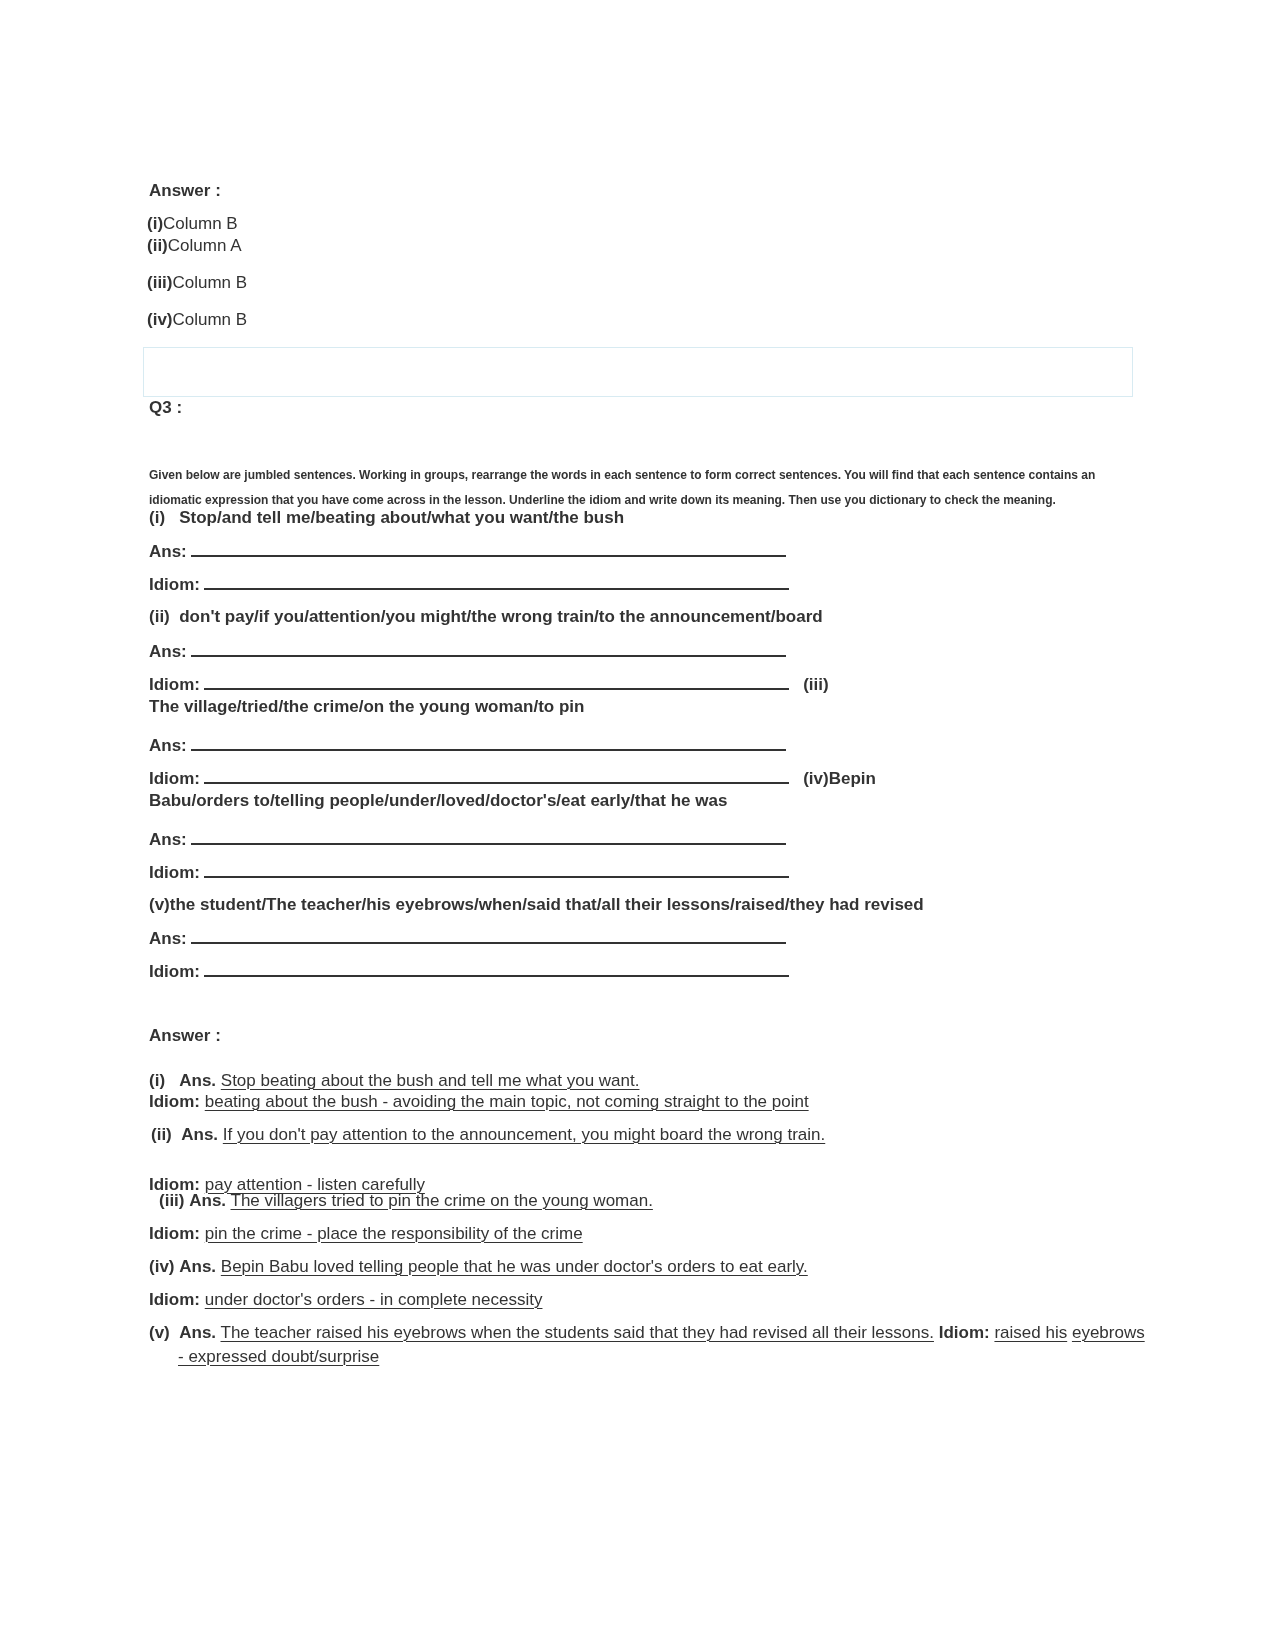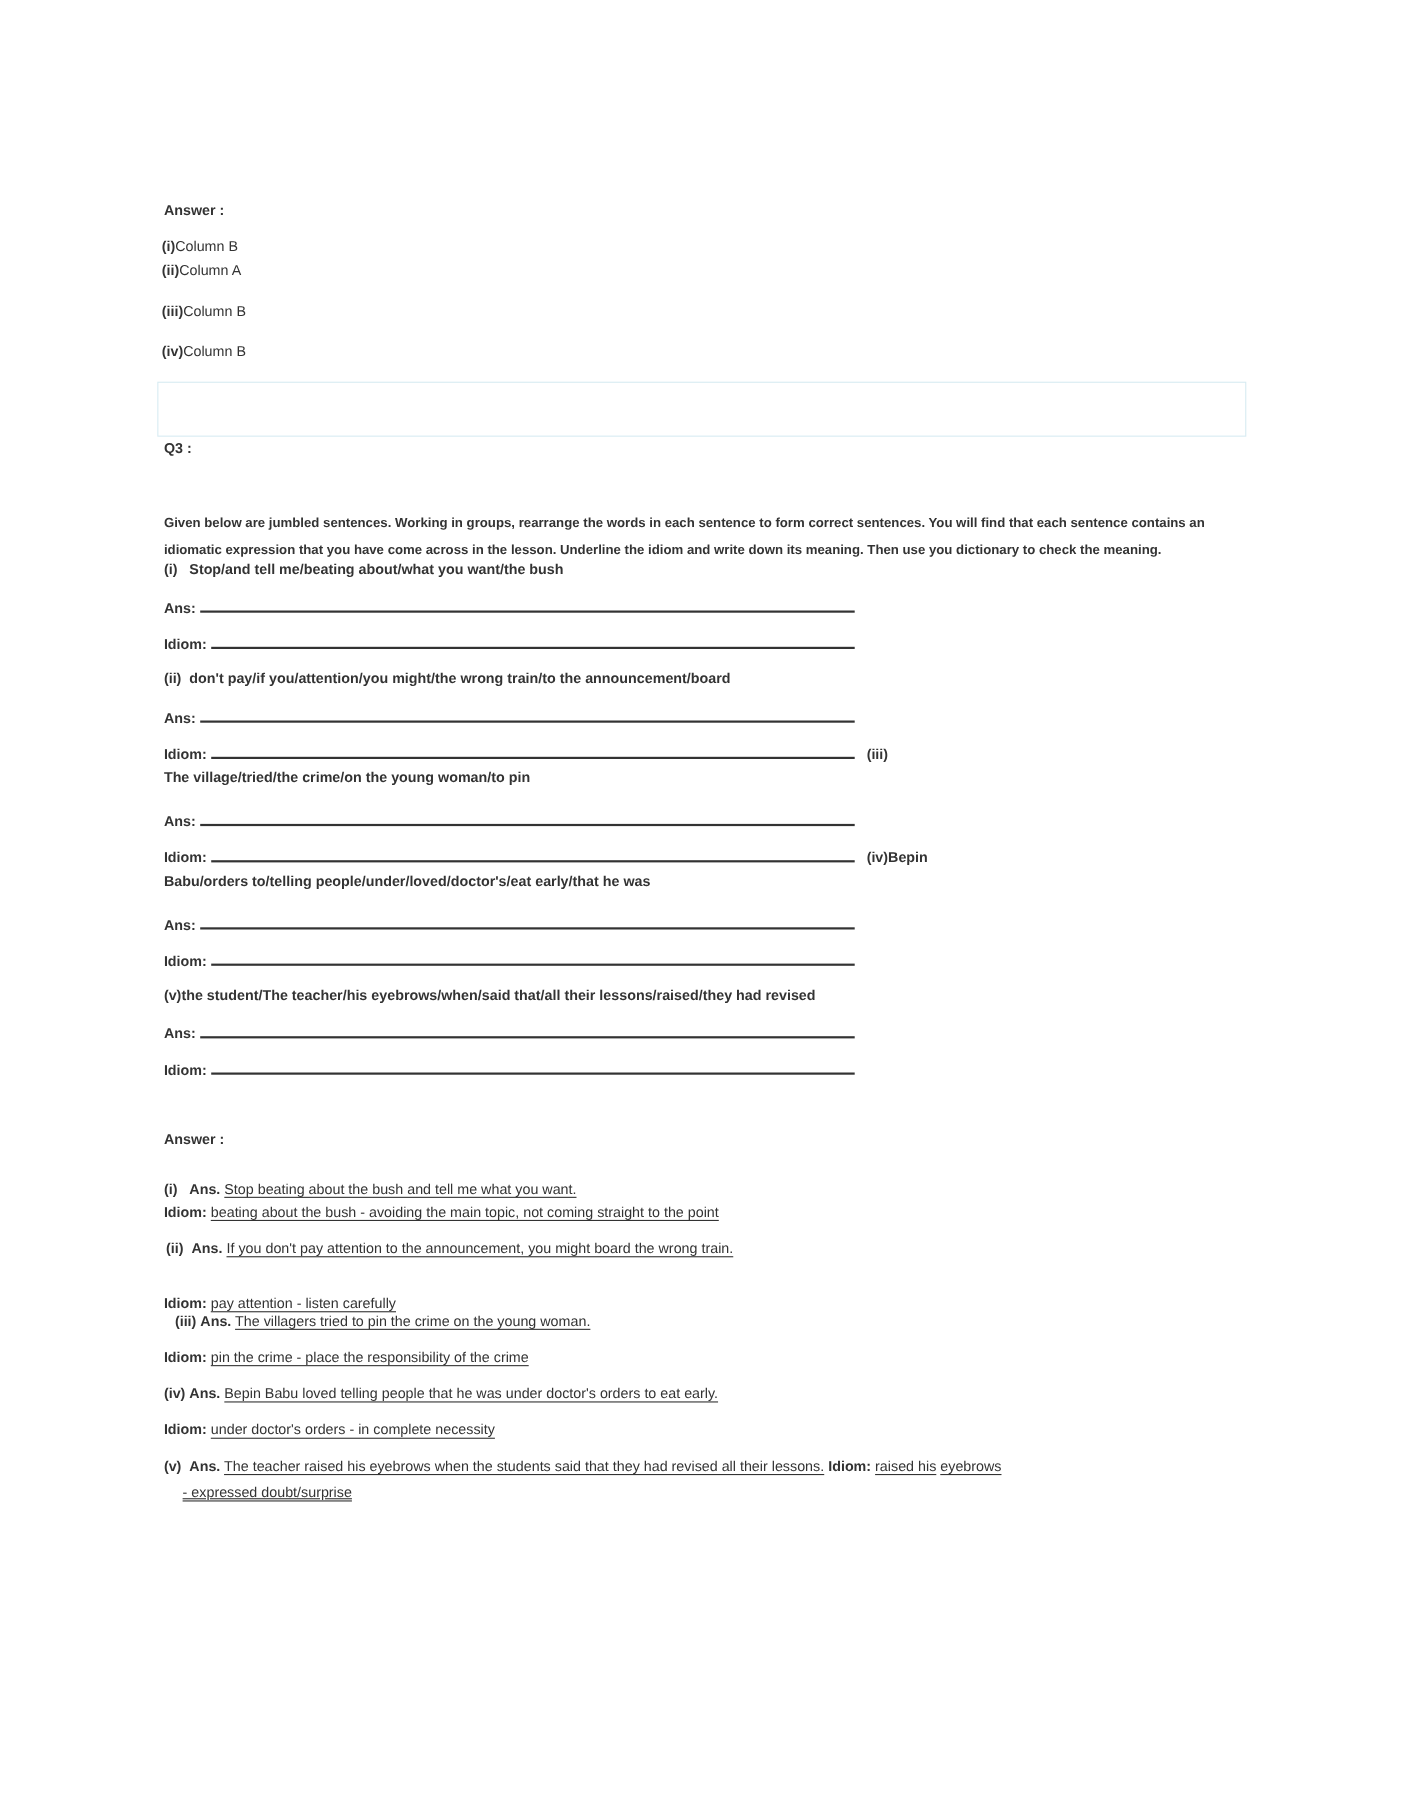--- a/index.html
+++ b/index.html
@@ -3,21 +3,21 @@
   <meta charset="utf-8">
   <style>
     html, body { margin: 0; padding: 0; background: #ffffff; }
     body {
       width: 1275px; height: 1650px; position: relative; overflow: hidden;
       font-family: "Liberation Sans", "DejaVu Sans", sans-serif;
       color: #333333;
     }
     .abs { position: absolute; white-space: nowrap; line-height: 20px; }
     .b { font-weight: bold; }
-    .f16 { font-size: 13px; }
+    .f16 { font-size: 17px; }
     .u { text-decoration: underline; text-underline-offset: 3px; text-decoration-thickness: 1px; }
     .blank {
       display: inline-block; border-bottom: 2px solid #333; vertical-align: baseline;
       height: 14px; margin-left: 4px;
     }
     .box {
       position: absolute; left: 143px; top: 347px; width: 990px; height: 50px;
       border: 1px solid #d8ebf2; box-sizing: border-box;
     }
     .para { position: absolute; left: 149px; width: 990px; font-size: 12px; font-weight: bold; line-height: 24.5px; white-space: normal; margin-top: 44px; }
@@ -117,15 +117,15 @@
 <div class="abs f16" style="left:149px; top:1257px;">
   <span class="b">(iv)</span> <span class="b">Ans.</span> <span class="u">Bepin Babu loved telling people that he was under doctor's orders to eat early.</span>
 </div>
 <div class="abs f16" style="left:149px; top:1290px;">
   <span class="b">Idiom:</span> <span class="u">under doctor's orders - in complete necessity</span>
 </div>
 
 <div class="abs f16" style="left:149px; top:1323px;">
   <span class="b">(v)</span>&nbsp;&nbsp;<span class="b">Ans.</span> <span class="u">The teacher raised his eyebrows when the students said that they had revised all their lessons.</span> <span class="b">Idiom:</span> <span class="u">raised his</span> <span class="u">eyebrows</span>
 </div>
-<div class="abs f16" style="left:166px; top:1347px;text-decoration:underline;">
+<div class="abs f16" style="left:178px; top:1347px;">
   <span class="u">- expressed doubt/surprise</span>
 </div>
 
 </body></html>

